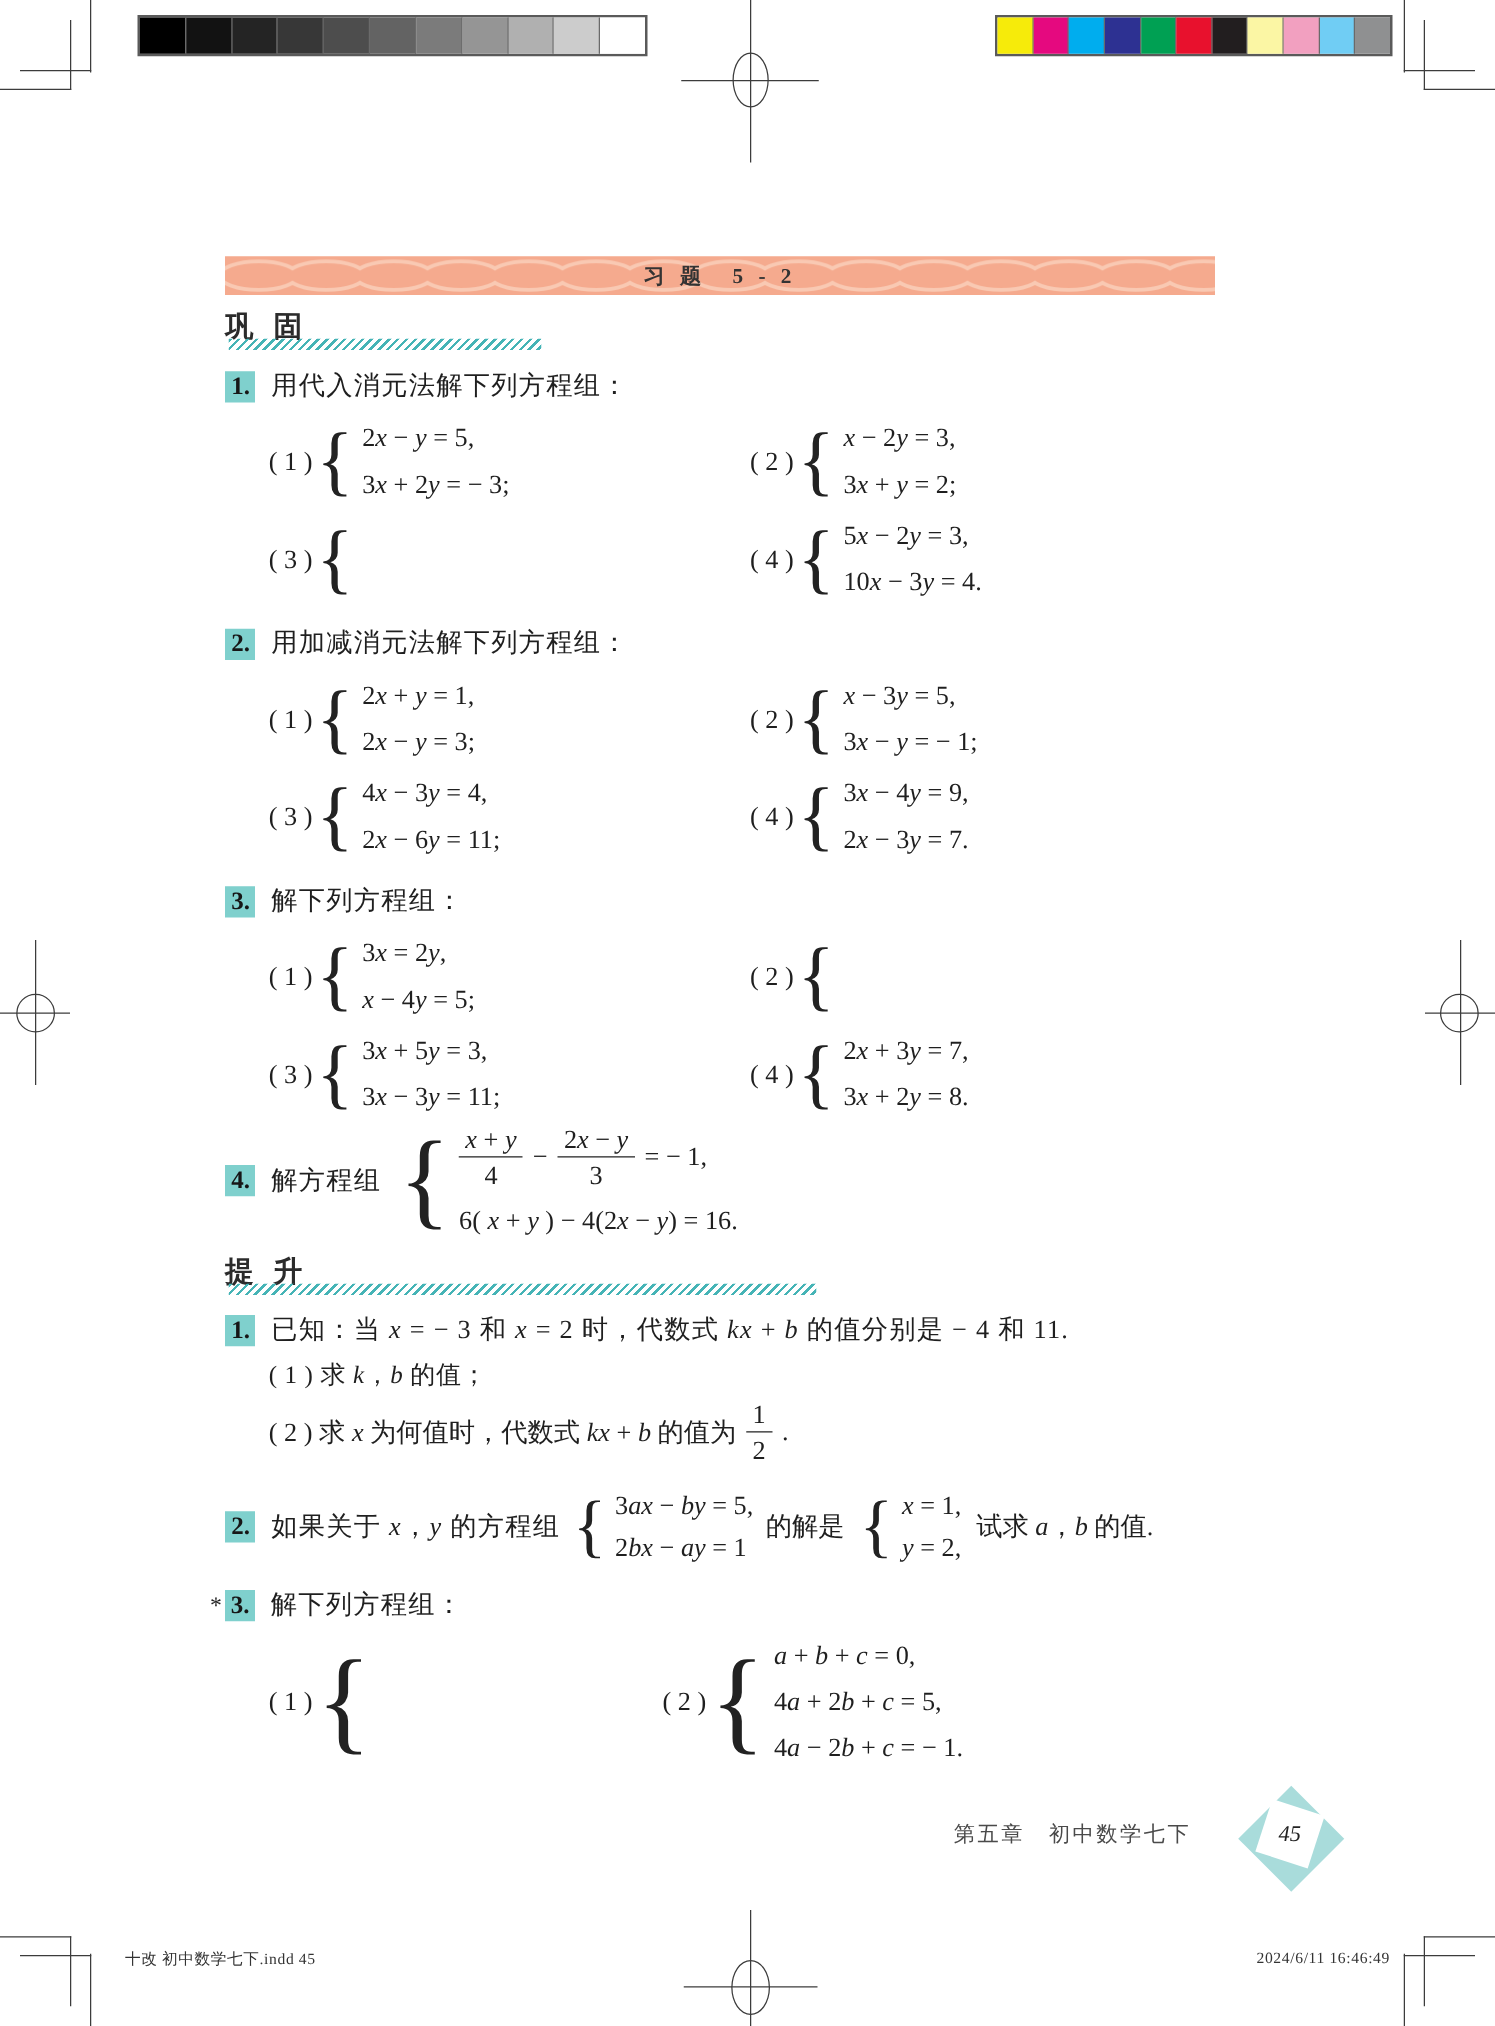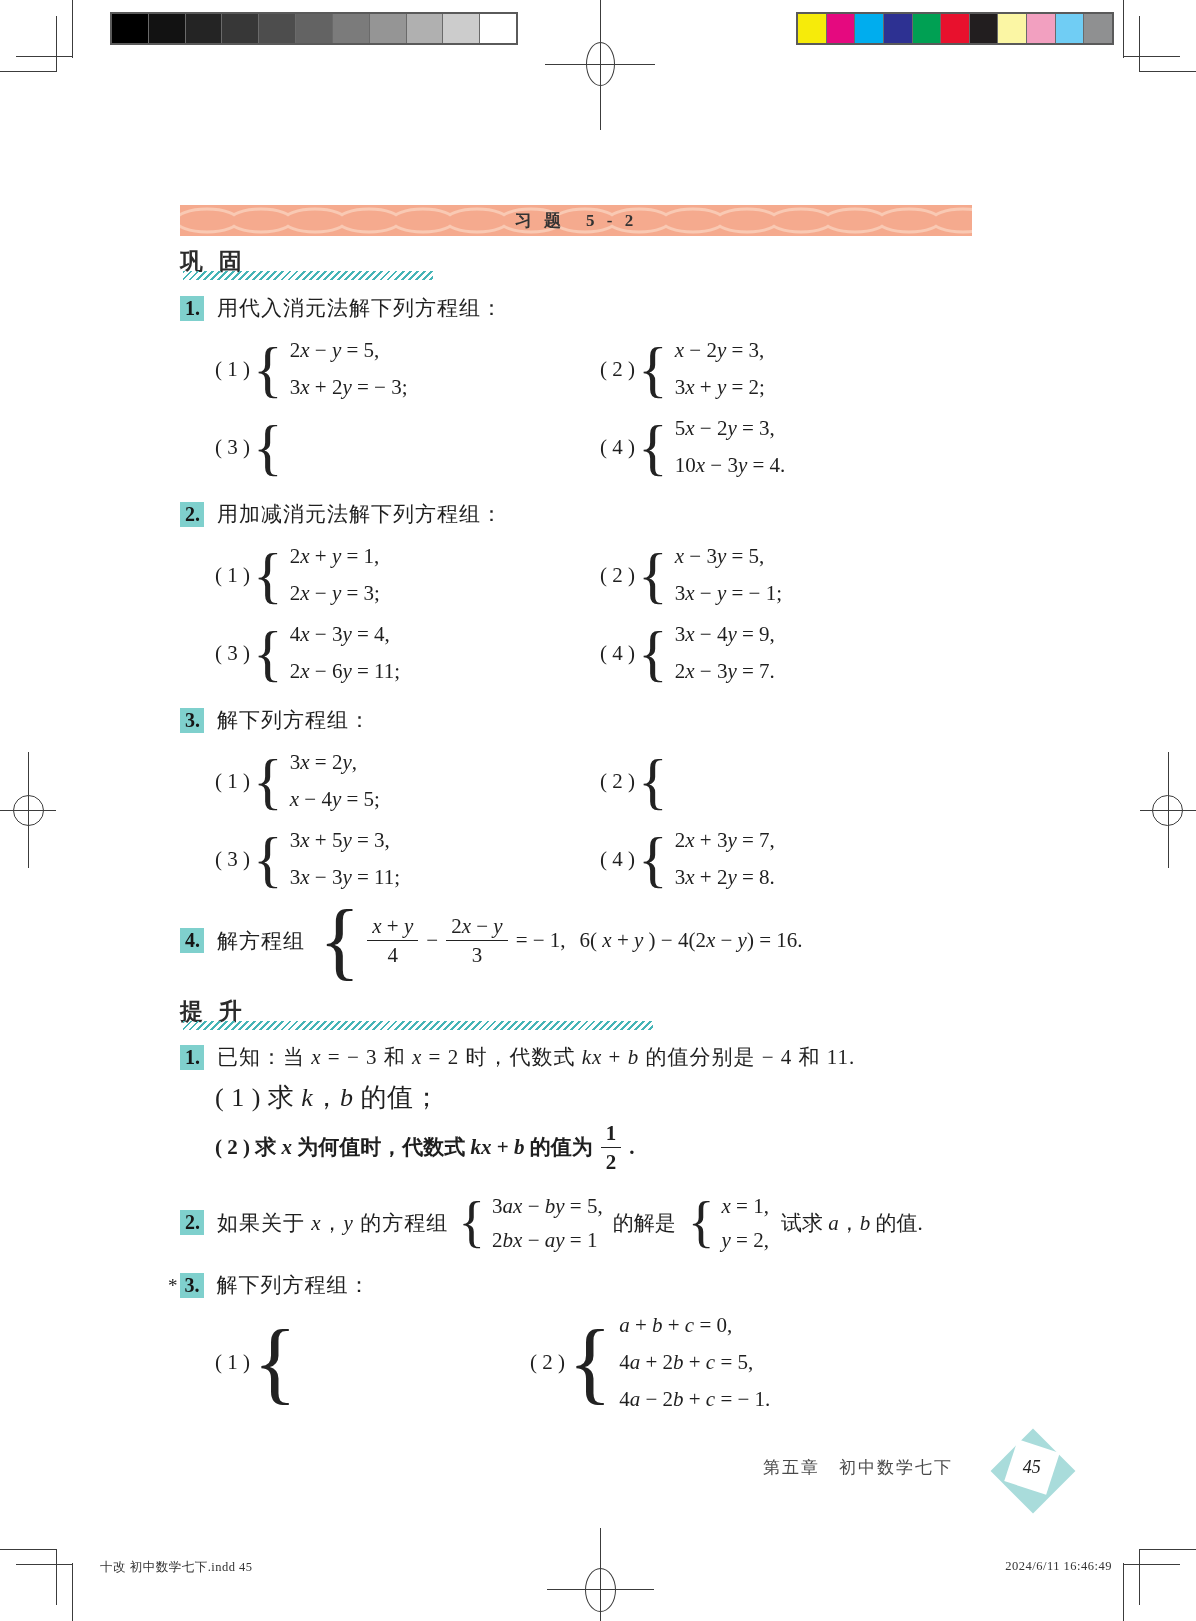--- a/index.html
+++ b/index.html
@@ -54,25 +54,25 @@
   .eline{font-size:21px;line-height:37px;white-space:nowrap;}
   .sys3 .eline{line-height:37px;}
 
   
   .frac{display:inline-flex;flex-direction:column;align-items:center;font-size:21px;}
   .fnum{padding:0 5px 3px;border-bottom:1.6px solid #222;line-height:22px;white-space:nowrap;}
   .fden{padding-top:3px;line-height:22px;}
   .fracline{display:inline-flex;align-items:center;gap:8px;font-size:21px;line-height:1;}
 
   .p4-row{display:flex;align-items:center;margin-top:2px;}
-  .p4-lines{display:flex;flex-direction:row;gap:14px;align-items:center;}
+  .p4-lines{display:flex;flex-direction:column;gap:14px;}
   .p4-lines .eline{line-height:1.1;}
 
-  .subline{padding-left:35px;margin-top:9px;font-size:26px;letter-spacing:0.5px;}
-  .subline-frac{display:flex;align-items:center;gap:8px;padding-left:35px;margin-top:7px;font-size:21px;font-weight:bold;}
+  .subline{padding-left:35px;margin-top:9px;font-size:20px;letter-spacing:0.5px;}
+  .subline-frac{display:flex;align-items:center;gap:8px;padding-left:35px;margin-top:7px;font-size:21px;}
 
   .t2-row{display:flex;align-items:center;margin-top:8px;font-size:21px;}
   .t2-row .ptext{margin-right:10px;}
   .t2-row .sys{min-height:84px;}
   .t2-row .eline{line-height:34px;}
   .mid-text{margin:0 12px 0 10px;}
   .tail-text{margin-left:12px;}
 
   
   .footer-chapter{position:absolute;right:243px;top:1456px;font-size:17px;letter-spacing:2px;color:#4a4a4a;}

